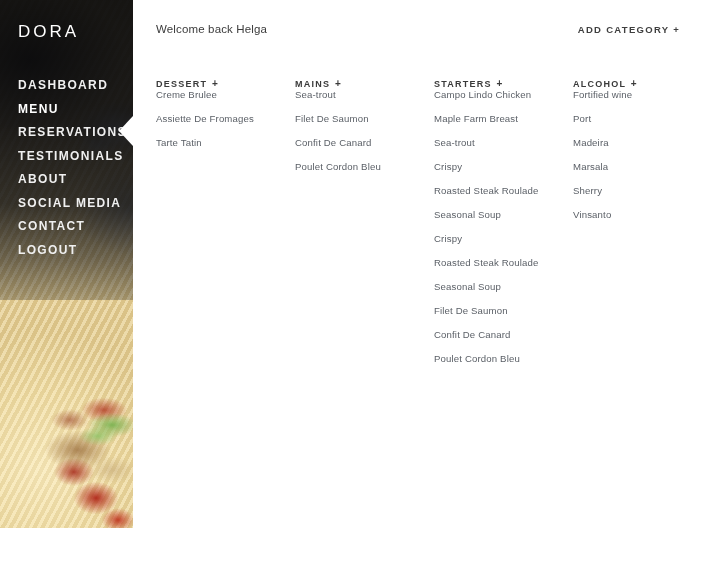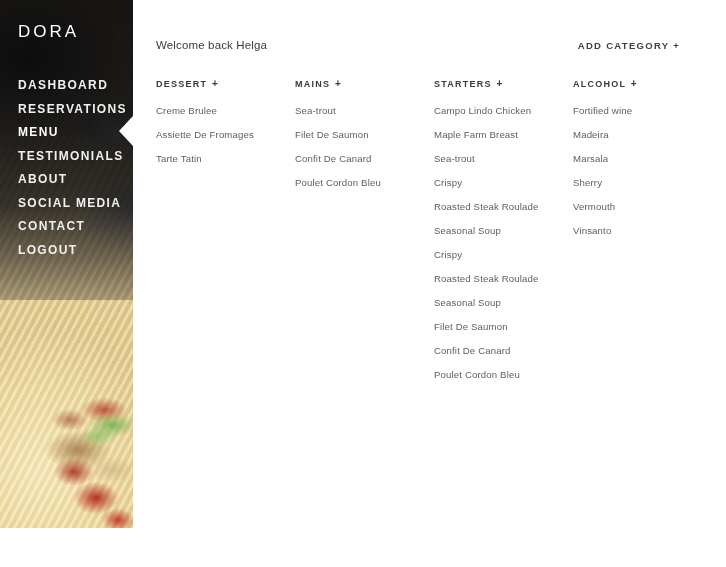--- a/index.html
+++ b/index.html
@@ -132,21 +132,21 @@
 
   
   .main {
     position: relative;
     flex: 1 1 auto;
     height: 567px;
     background: #ffffff;
   }
   .topbar {
     position: absolute;
-    left: 0; right: 0; top: 16px;
+    left: 0; right: 0; top: 0;
     height: 60px;
   }
   .welcome {
     position: absolute;
     left: 23px;
     top: 23px;
     font-size: 11.5px;
     color: #3b3b3b;
     letter-spacing: 0.15px;
   }
@@ -171,21 +171,21 @@
   }
   .column {
     width: 139px;
     flex: 0 0 139px;
   }
   .col-head {
     font-size: 9px;
     font-weight: 700;
     color: #3a3a3a;
     letter-spacing: 1.25px;
-    margin-bottom: 16px;
+    margin-bottom: 0;
     white-space: nowrap;
     cursor: pointer;
   }
   .col-head .plus {
     font-weight: 700;
     font-size: 10px;
     margin-left: 1px;
   }
   .item {
     font-size: 9.6px;
@@ -205,22 +205,22 @@
   <aside class="sidebar">
     <div class="sidebar-photo"></div>
     <div class="sidebar-photo-top"></div>
     <div class="sidebar-scrim"></div>
 
     <div class="sidebar-inner">
       <div class="brand">DORA</div>
 
       <nav class="nav">
         <a class="nav-item">DASHBOARD</a>
+        <a class="nav-item is-active">MENU</a>
         <a class="nav-item">RESERVATIONS</a>
-        <a class="nav-item is-active">MENU</a>
         <a class="nav-item">TESTIMONIALS</a>
         <a class="nav-item">ABOUT</a>
         <a class="nav-item">SOCIAL MEDIA</a>
         <a class="nav-item">CONTACT</a>
         <a class="nav-item">LOGOUT</a>
       </nav>
     </div>
   </aside>
 
   <div class="active-notch"></div>
@@ -273,22 +273,22 @@
         <div class="item">Confit De Canard</div>
         <div class="item">Poulet Cordon Bleu</div>
       </div>
 
       <div class="column">
         <div class="col-head">
           <span>ALCOHOL</span>
           <span class="plus">+</span>
         </div>
         <div class="item">Fortified wine</div>
+        <div class="item">Port</div>
         <div class="item">Madeira</div>
         <div class="item">Marsala</div>
         <div class="item">Sherry</div>
-        <div class="item">Vermouth</div>
         <div class="item">Vinsanto</div>
       </div>
 
     </section>
   </main>
 </div>
 
 </body></html>

